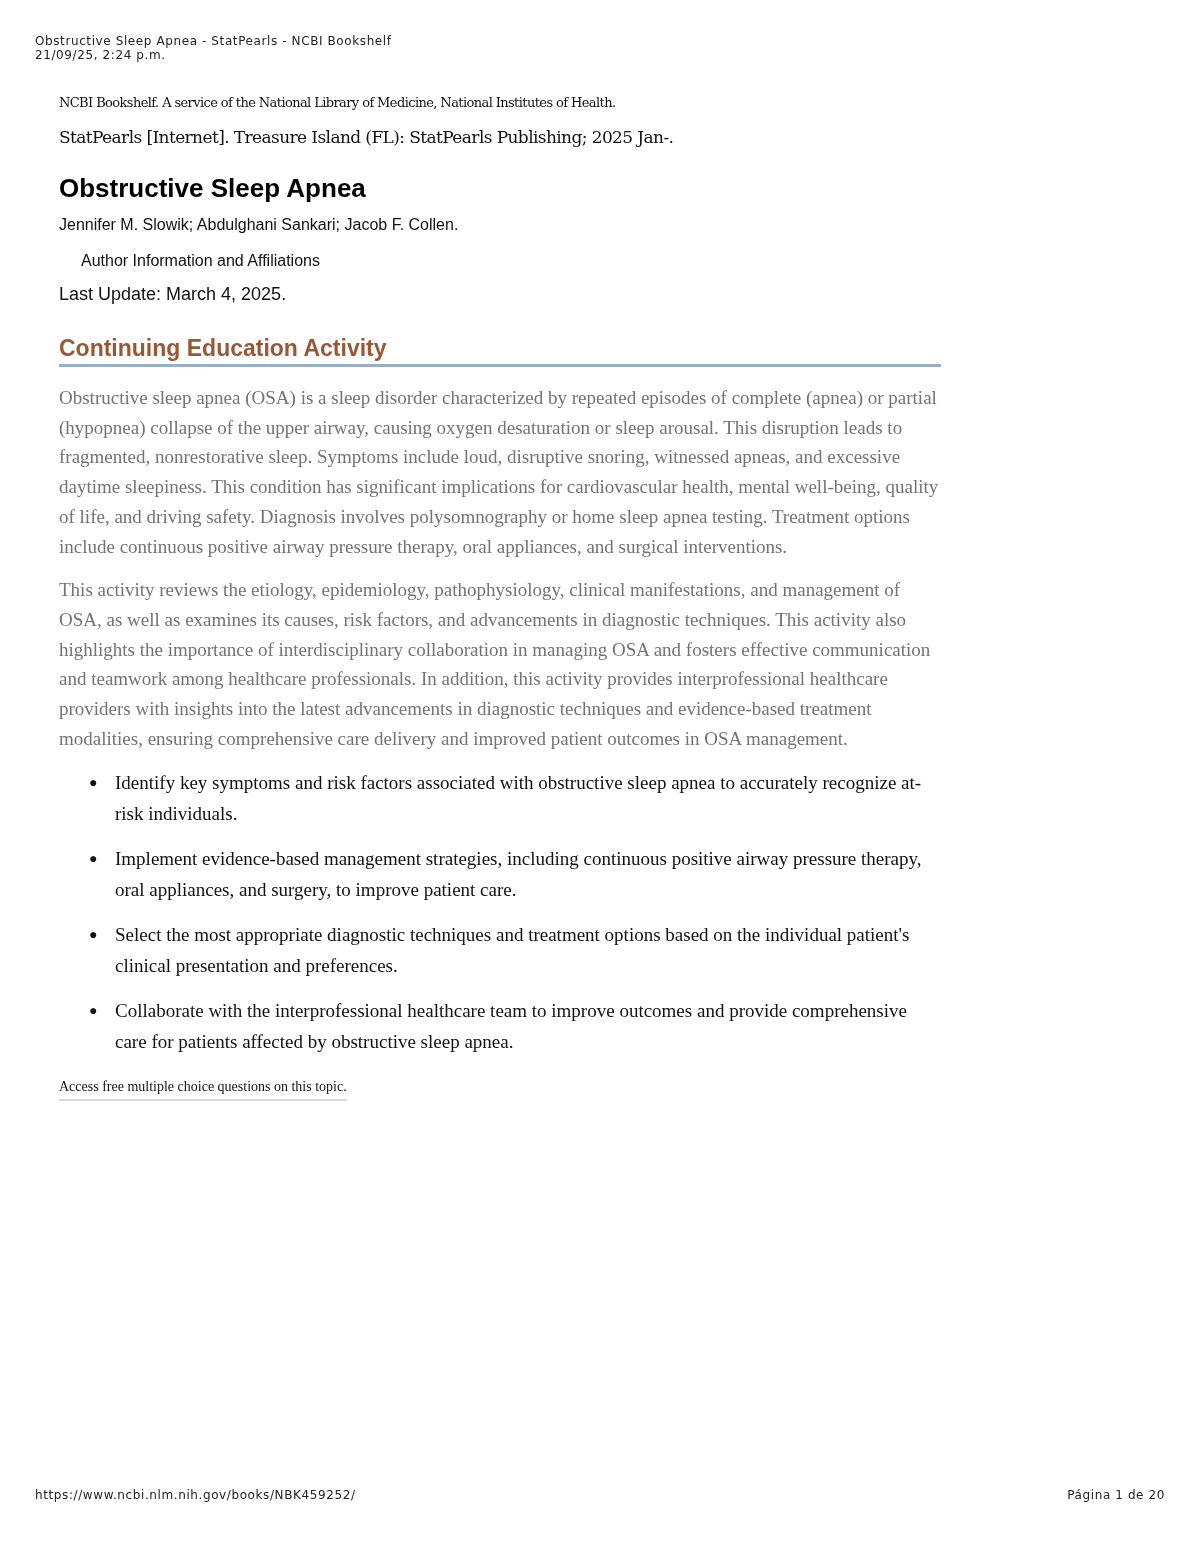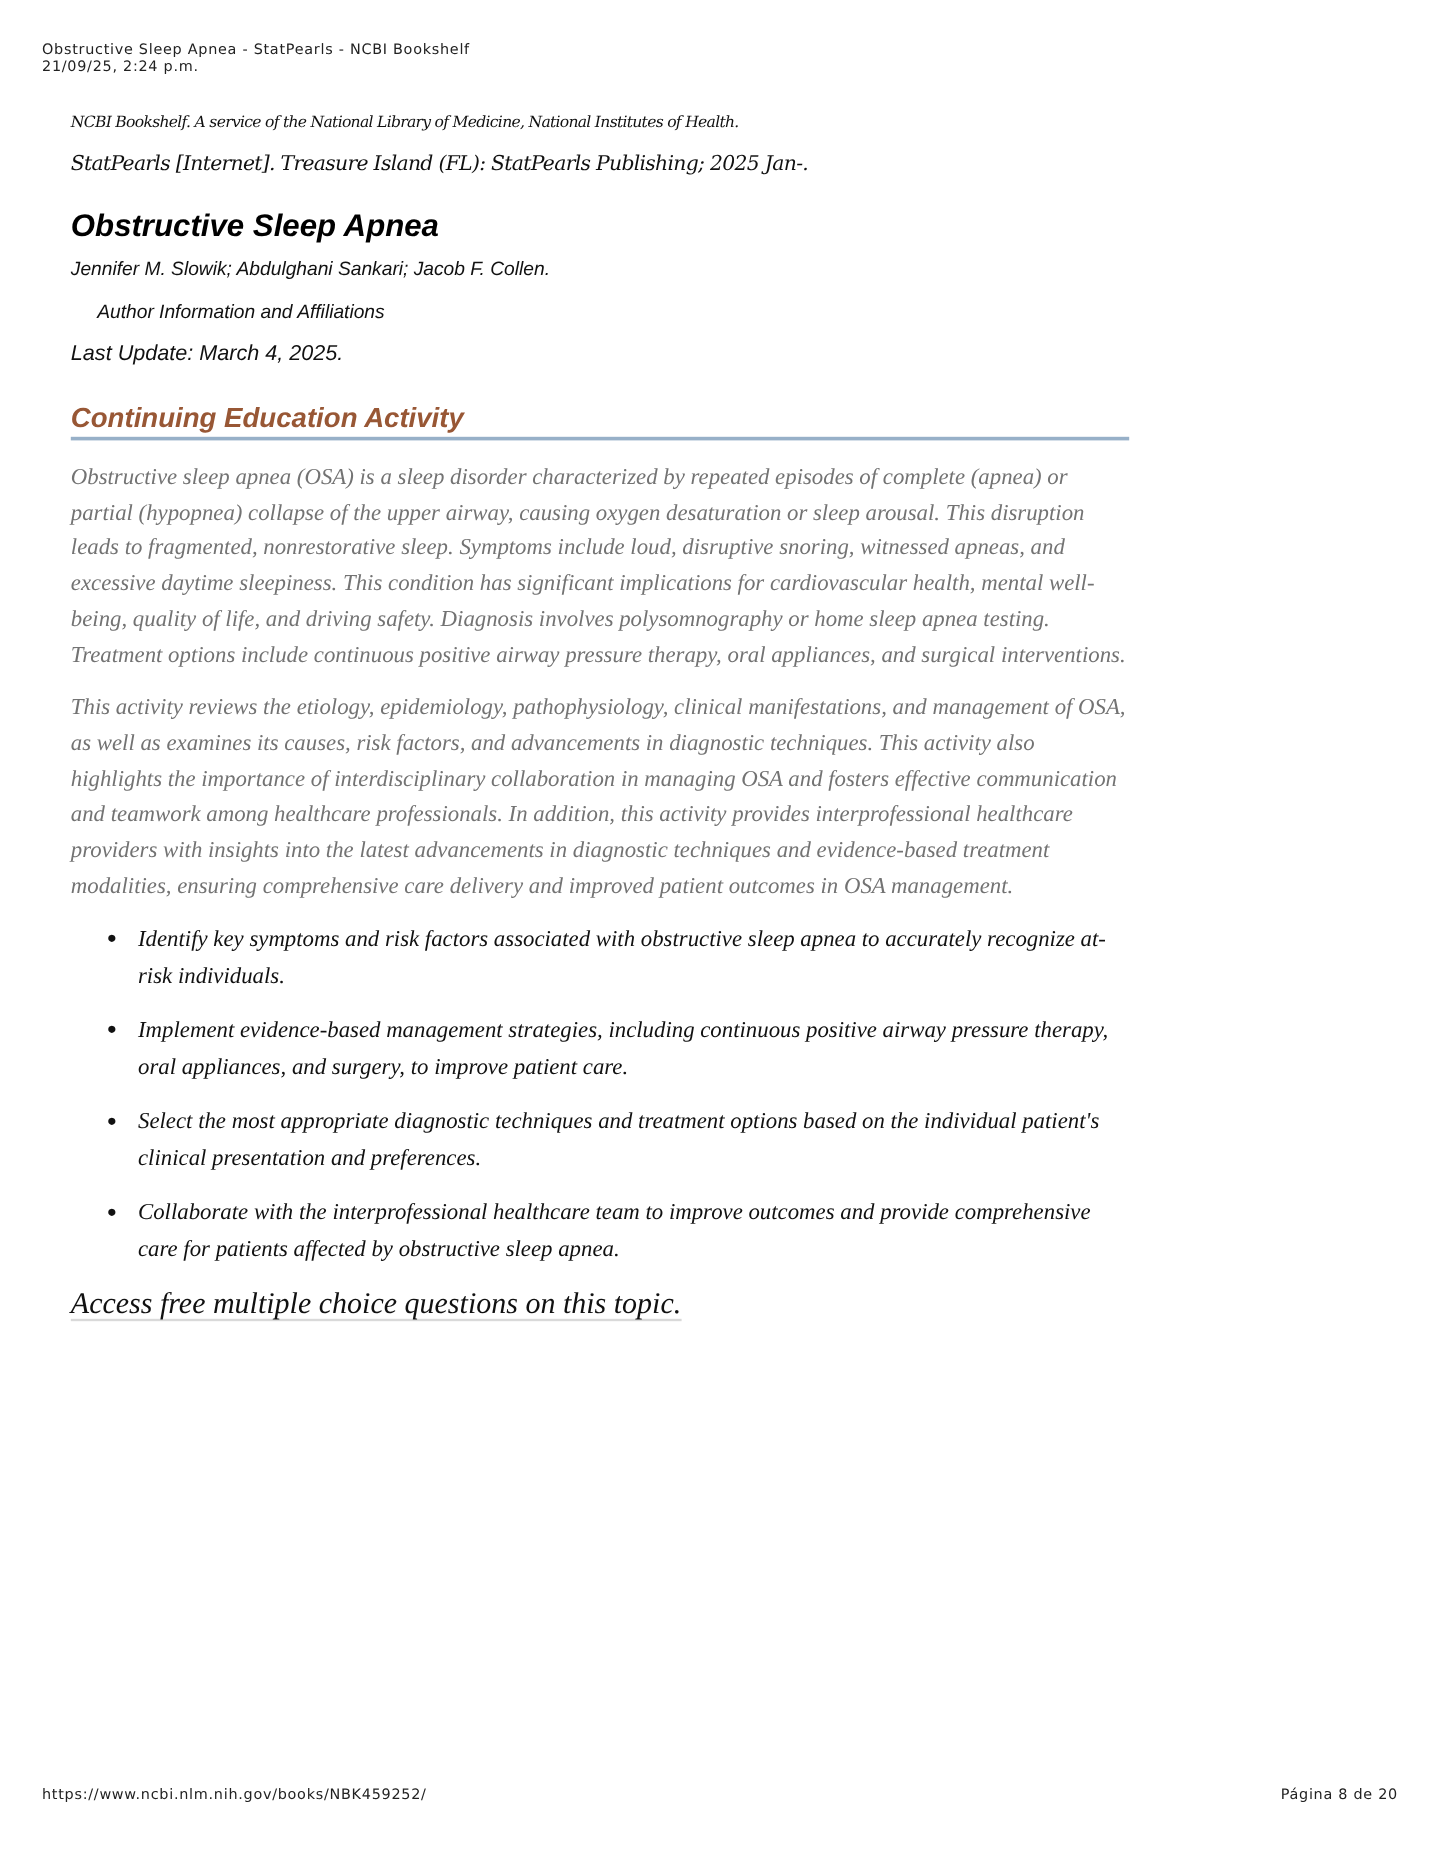--- a/index.html
+++ b/index.html
@@ -4,35 +4,35 @@
 <style>
   html, body { margin: 0; padding: 0; background: #ffffff; }
   body { width: 1200px; height: 1553px; position: relative; overflow: hidden; color: #111; }
   .print-header, .print-footer {
     position: absolute; left: 35px; right: 35px;
     font-family: "DejaVu Sans", sans-serif; font-size: 12px; color: #222;
     display: flex; justify-content: space-between; letter-spacing: 0.6px;
   }
   .print-header { top: 34px; flex-direction: column; }
   .print-footer { top: 1488px; }
-  .page { position: absolute; left: 59px; top: 94px; width: 882px; font-style: italic; }
+  .page { position: absolute; left: 59px; top: 94px; width: 882px; }
   .org-line { font-family: "DejaVu Serif", serif; font-size: 13px; letter-spacing: -0.6px; margin: 0 0 14px 0; line-height: 18px; }
   .citation { font-family: "DejaVu Serif", serif; font-size: 17px; letter-spacing: -0.6px; margin: 0 0 24px 0; line-height: 22px; }
   h1.title { font-family: "Liberation Sans", sans-serif; font-weight: bold; font-size: 26px; margin: 0 0 10px 0; line-height: 32px; color: #000; }
   .authors { font-family: "Liberation Sans", sans-serif; font-size: 16px; margin: 0 0 14px 0; line-height: 22px; }
   .affil { font-family: "Liberation Sans", sans-serif; font-size: 16px; margin: 0 0 12px 22px; line-height: 22px; }
   .update { font-family: "Liberation Sans", sans-serif; font-size: 18px; margin: 0 0 30px 0; line-height: 20px; }
   h2.section { font-family: "Liberation Sans", sans-serif; font-weight: bold; font-size: 23px; color: #985735;
     margin: 0 0 16px 0; padding-bottom: 2px; border-bottom: 3px solid #97b0c8; line-height: 28px; }
   p.body { font-family: "Liberation Serif", serif; font-size: 19px; line-height: 29.7px; margin: 0 0 14px 0; color: #737373; }
   p.label { font-family: "Liberation Serif", serif; font-weight: bold; font-size: 19px; line-height: 26px; margin: 18px 0 22px 0; }
   ul.objectives { margin: 0; padding: 0 0 0 56px; list-style: none; }
   ul.objectives li { font-family: "Liberation Serif", serif; font-size: 19px; line-height: 31px; margin: 0 0 14px 0; position: relative; }
   ul.objectives li .bullet { position: absolute; left: -26px; top: 0; font-size: 14px; }
-  a.mcq-link { font-family: "Liberation Serif", serif; font-size: 25px; color: #111; text-decoration: none;
+  a.mcq-link { font-family: "Liberation Serif", serif; font-size: 14px; color: #111; text-decoration: none;
     border-bottom: 2px solid #d9d9d9; display: inline-block; line-height: 24px; margin: 4px 0 26px 0; }
   .intro-head { margin-top: 0; }
 </style>
 </head>
 <body>
 
 <div class="print-header">
   <span>Obstructive Sleep Apnea - StatPearls - NCBI Bookshelf</span>
   <span>21/09/25, 2:24 p.m.</span>
 </div>
@@ -56,14 +56,14 @@
       <li><span class="bullet">●</span><span>Select the most appropriate diagnostic techniques and treatment options based on the individual patient's clinical presentation and preferences.</span></li>
       <li><span class="bullet">●</span><span>Collaborate with the interprofessional healthcare team to improve outcomes and provide comprehensive care for patients affected by obstructive sleep apnea.</span></li>
     </ul>
     <a class="mcq-link">Access free multiple choice questions on this topic.</a>
   </section>
 
 </div>
 
 <div class="print-footer">
   <span>https://www.ncbi.nlm.nih.gov/books/NBK459252/</span>
-  <span>Página 8 de 20</span>
+  <span>Página 1 de 20</span>
 </div>
 
 </body></html>

